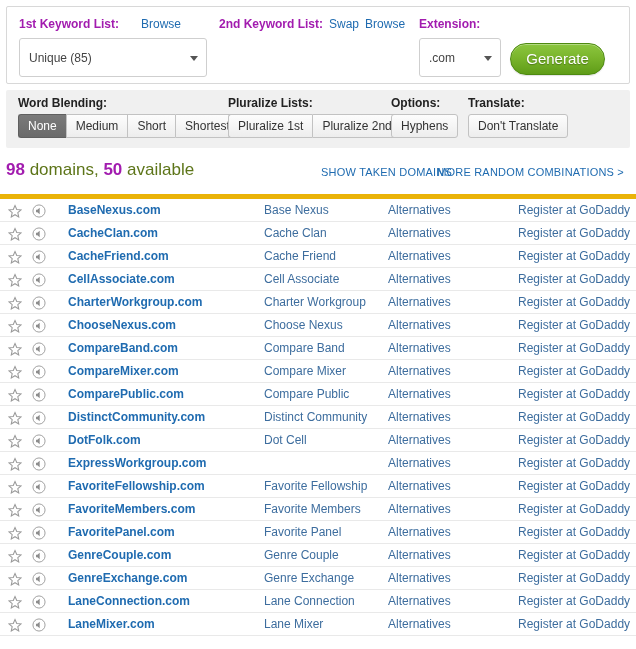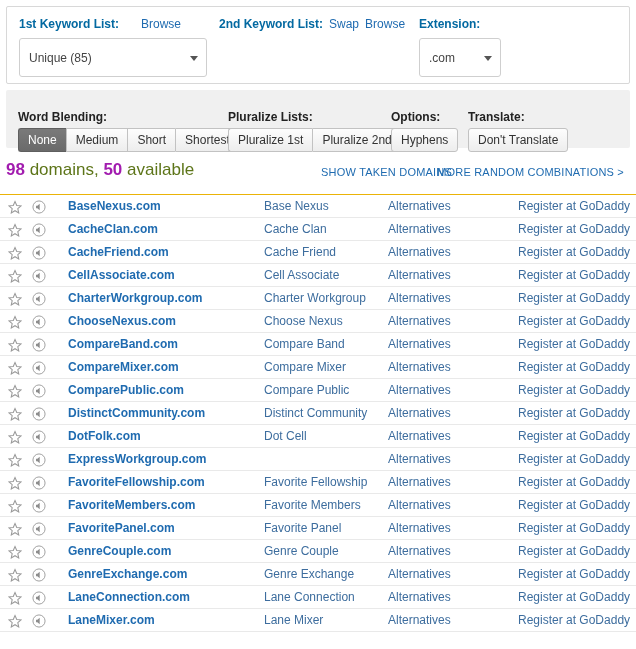--- a/index.html
+++ b/index.html
@@ -20,21 +20,21 @@
     margin: 6px 6px 0 6px;
     height: 78px;
     padding: 10px 12px 0 12px;
     position: relative;
     border-radius: 2px;
   }
   .field-group { position: absolute; top: 10px; }
   .field-label {
     font-size: 12px;
     font-weight: bold;
-    color: #0369a1;
+    color: #a21caf;
     white-space: nowrap;
     display: inline-block;
   }
   .field-link {
     font-size: 12px;
     color: #1f6bb0;
     text-decoration: none;
     cursor: pointer;
     margin-left: 6px;
     white-space: nowrap;
@@ -90,21 +90,21 @@
   }
 
   
   #panel-options {
     margin: 6px 6px 0 6px;
     height: 58px;
     background: #f0f0f0;
     position: relative;
     border-radius: 2px;
   }
-  .opt-group { position: absolute; top: 20px; }
+  .opt-group { position: absolute; top: 6px; }
   .opt-label {
     font-size: 12px;
     font-weight: bold;
     color: #222222;
     white-space: nowrap;
     display: block;
     margin-bottom: 4px;
   }
   .btn-row { display: flex; }
   .seg-btn, .plain-btn {
@@ -161,21 +161,21 @@
     text-decoration: none;
     cursor: pointer;
     white-space: nowrap;
   }
   #link-show-taken { right: 178px; }
   #link-more-random { right: 6px; }
 
   
   #domain-list {
     margin-top: 6px;
-    border-top: 1px solid #eab308;
+    border-top: 5px solid #eab308;
   }
   .domain-row {
     height: 23px;
     border-bottom: 1px solid #e9e9e9;
     position: relative;
     font-size: 12px;
   }
   .cell { position: absolute; top: 0; line-height: 23px; white-space: nowrap; }
   .c-star { left: 8px; }
   .c-speak { left: 32px; }
@@ -217,20 +217,21 @@
   <div class="field-group" id="group-ext">
     <div class="label-row">
       <span class="field-label">Extension:</span>
     </div>
     <div class="select-box">
       <span>.com</span>
       <span class="caret"></span>
     </div>
   </div>
 
+  <div id="generate-button">Generate</div>
 </div>
 
 <div id="panel-options">
 
   <div class="opt-group" id="opt-blending">
     <span class="opt-label">Word Blending:</span>
     <div class="btn-row">
       <div class="seg-btn active">None</div>
       <div class="seg-btn">Medium</div>
       <div class="seg-btn">Short</div>

